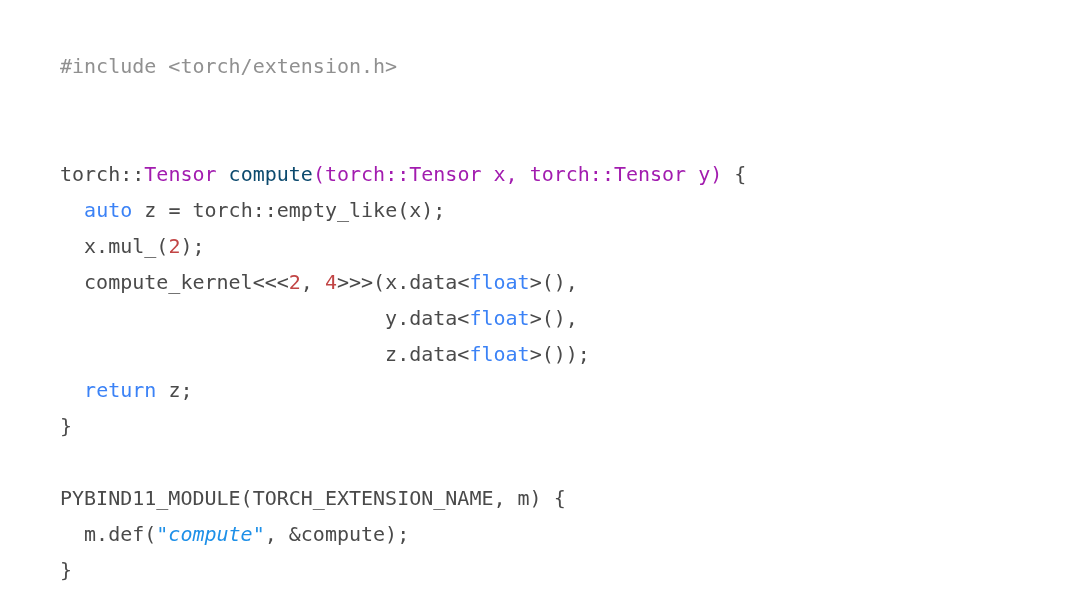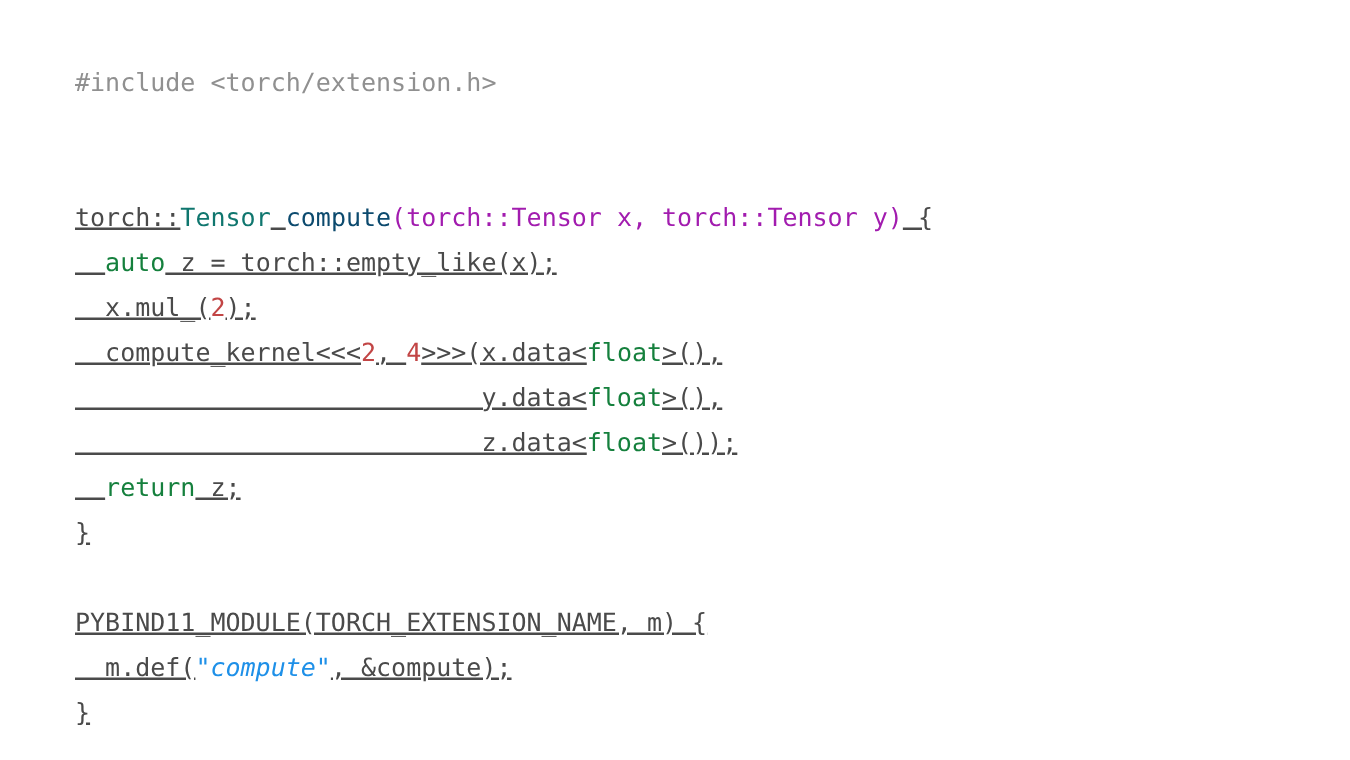--- a/index.html
+++ b/index.html
@@ -11,24 +11,24 @@
     font-size: 20px;
     line-height: 36px;
     color: #4a4a4a;
     overflow: hidden;
   }
   .code-block {
     padding: 48px 60px 30px 60px;
     white-space: pre;
   }
   .tok-macro   { color: #909090; }
-  .tok-type1   { color: #0f766e; }   
+  .tok-type1   { color: #a21caf; }   
   .tok-func    { color: #0c4a6e; }   
   .tok-param   { color: #a21caf; }   
-  .tok-kw      { color: #15803d; }      
+  .tok-kw      { color: #3b82f6; }      
   .tok-num2    { color: #c24545; }   
   .tok-str     { color: #1e90e8; font-style: italic; }
-  .tok-plain   { color: #4a4a4a; text-decoration: underline; }
+  .tok-plain   { color: #4a4a4a; }
 </style>
 </head>
 <body>
 
 <div class="code-block" id="code-root"><div><span class="tok-macro">#include &lt;torch/extension.h&gt;</span></div><div>&nbsp;</div><div>&nbsp;</div><div><span class="tok-plain">torch::</span><span class="tok-type1">Tensor</span><span class="tok-plain"> </span><span class="tok-func">compute</span><span class="tok-param">(torch::Tensor x, torch::Tensor y)</span><span class="tok-plain"> {</span></div><div><span class="tok-plain">  </span><span class="tok-kw">auto</span><span class="tok-plain"> z = torch::empty_like(x);</span></div><div><span class="tok-plain">  x.mul_(</span><span class="tok-num2">2</span><span class="tok-plain">);</span></div><div><span class="tok-plain">  compute_kernel&lt;&lt;&lt;</span><span class="tok-num2">2</span><span class="tok-plain">, </span><span class="tok-num2">4</span><span class="tok-plain">&gt;&gt;&gt;(x.data&lt;</span><span class="tok-kw">float</span><span class="tok-plain">&gt;(),</span></div><div><span class="tok-plain">                           y.data&lt;</span><span class="tok-kw">float</span><span class="tok-plain">&gt;(),</span></div><div><span class="tok-plain">                           z.data&lt;</span><span class="tok-kw">float</span><span class="tok-plain">&gt;());</span></div><div><span class="tok-plain">  </span><span class="tok-kw">return</span><span class="tok-plain"> z;</span></div><div><span class="tok-plain">}</span></div><div>&nbsp;</div><div><span class="tok-plain">PYBIND11_MODULE(TORCH_EXTENSION_NAME, m) {</span></div><div><span class="tok-plain">  m.def(</span><span class="tok-str">"compute"</span><span class="tok-plain">, &amp;compute);</span></div><div><span class="tok-plain">}</span></div></div>
 
 </body></html>

